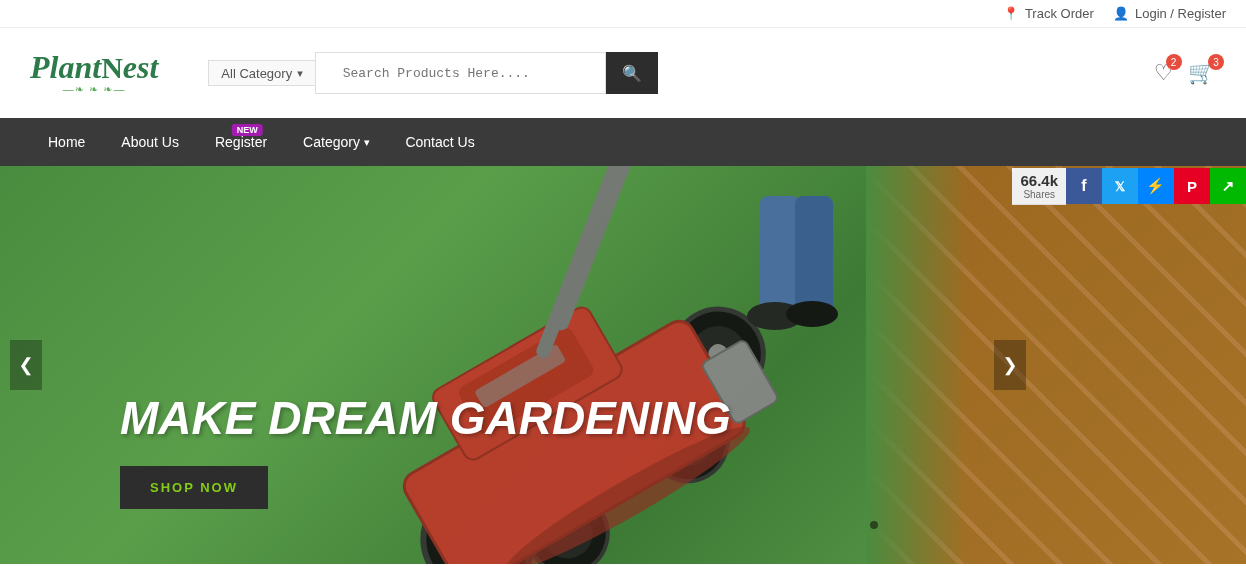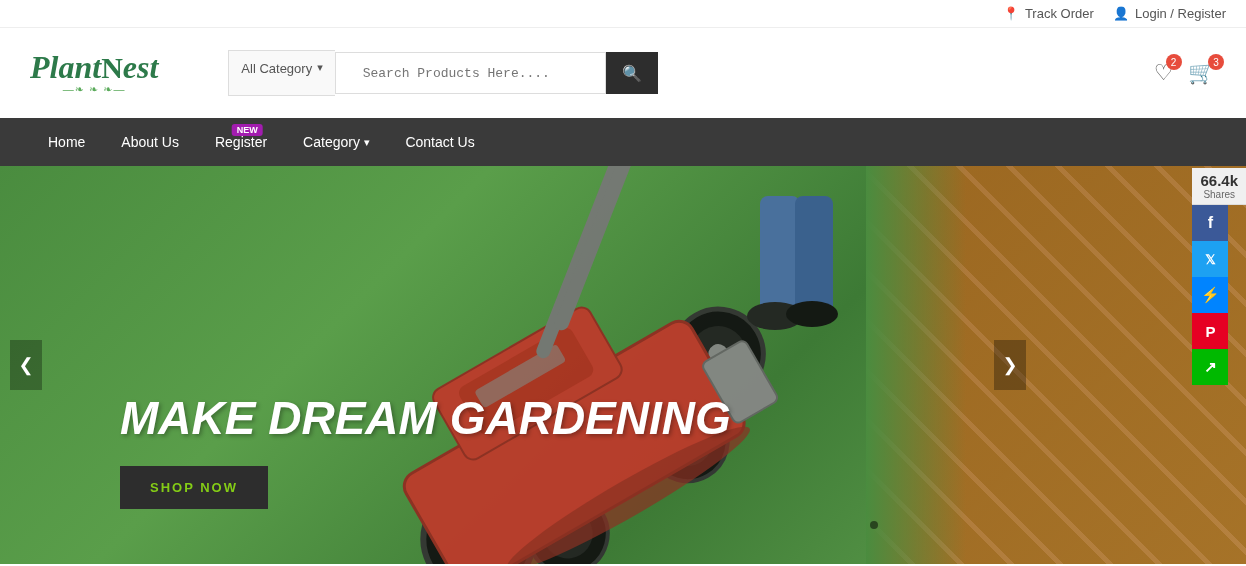--- a/index.html
+++ b/index.html
@@ -62,25 +62,25 @@
       max-width: 450px;
     }
     .category-select {
       border: 1px solid #ddd;
       border-right: none;
       padding: 10px 12px;
       font-size: 13px;
       color: #555;
       background: #f9f9f9;
       cursor: pointer;
-      height: 46px;
-      display: flex;
+      height: 26px;
+      display: flex;
+      align-items: center;
       gap: 5px;
       white-space: nowrap;
-      margin-left: 20px;
     }
     .search-input {
       border: 1px solid #ddd;
       padding: 10px 27px;
       font-size: 13px;
       color: #aaa;
       flex: 1;
       height: 42px;
       outline: none;
       font-family: Liberation Mono, monospace;
@@ -227,21 +227,21 @@
     }
     .carousel-arrow-left { left: 10px; }
     .carousel-arrow-right { right: 220px; }
 
     
     .social-sidebar {
       position: absolute;
       right: 0;
       top: 168px;
       display: flex;
-      flex-direction: column;
+      flex-direction: row;
       z-index: 20;
     }
     .share-count {
       background: #f0f0f0;
       padding: 4px 8px;
       font-size: 11px;
       color: #333;
       text-align: center;
       border-bottom: 1px solid #ddd;
     }

